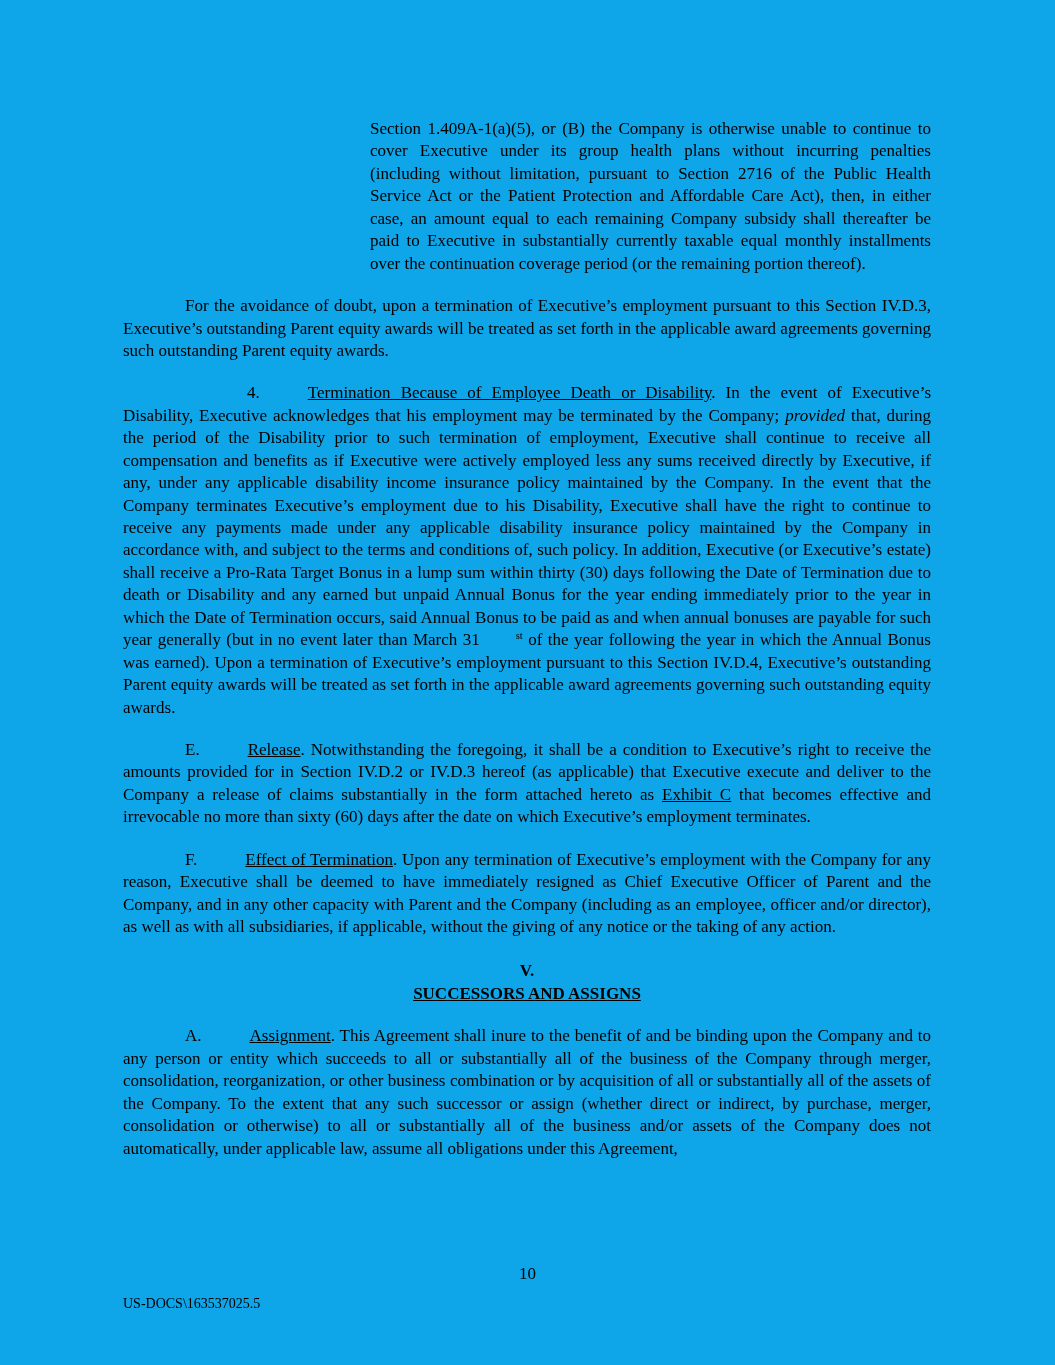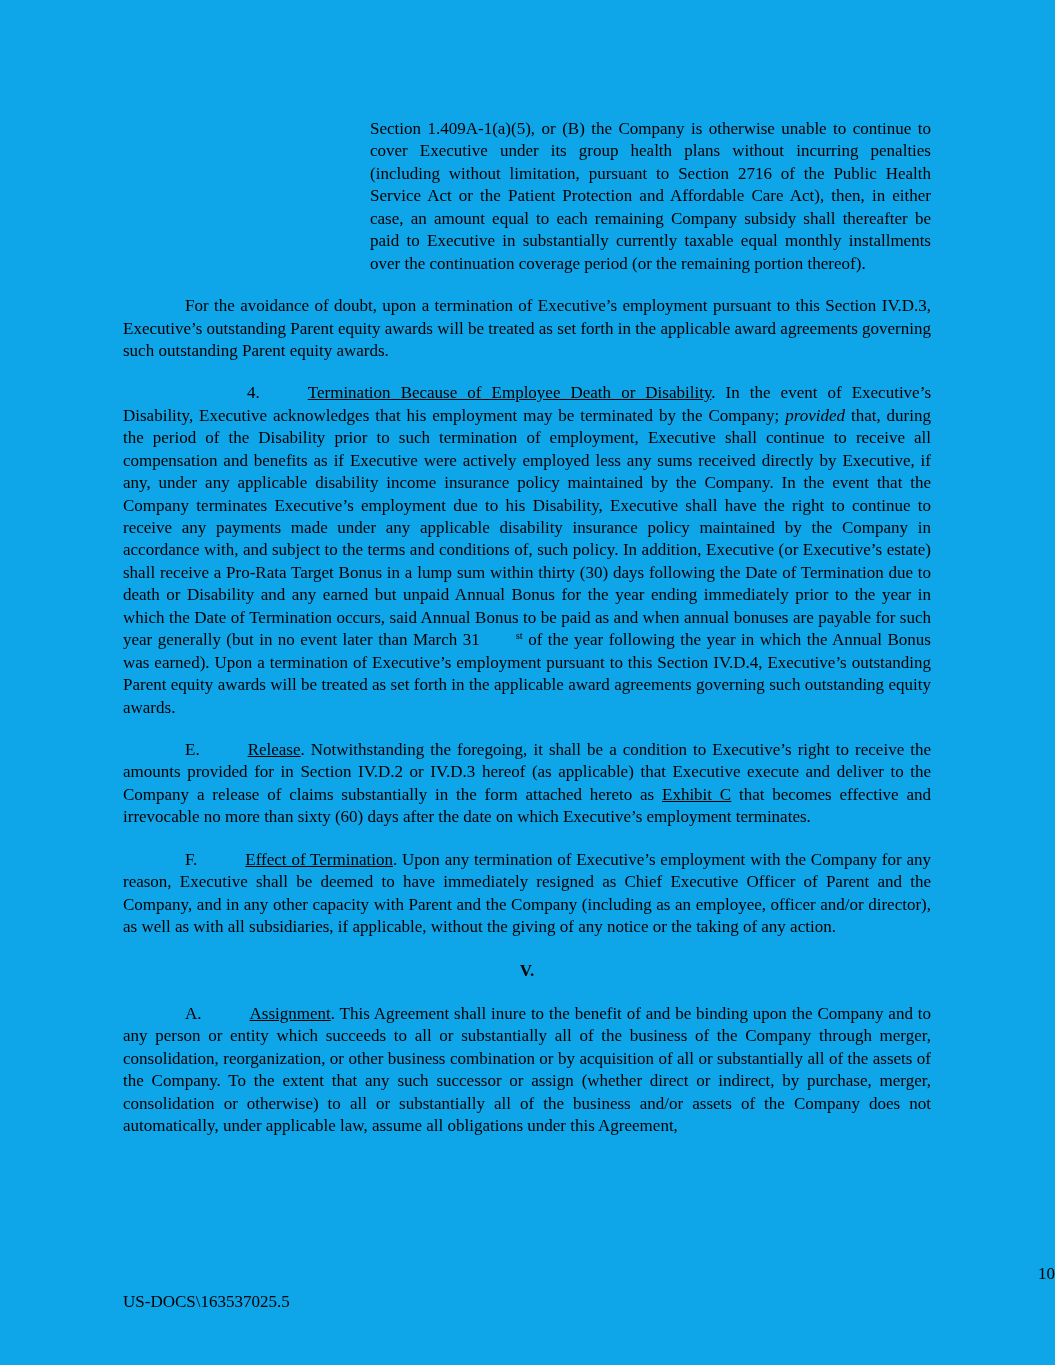--- a/index.html
+++ b/index.html
@@ -24,44 +24,45 @@
   .indent-2 { text-indent: 124px; }
   .u { text-decoration: underline; }
   .i { font-style: italic; }
   .tab { display: inline-block; width: 48px; }
   sup { font-size: 0.62em; line-height: 0; padding-left: 36px; }
   .heading { text-align: center; font-weight: bold; margin-top: 22px; }
   .heading .heading-line { display: block; }
   .heading .title-underline { text-decoration: underline; }
   .page-number {
     position: absolute; left: 0; right: 0; bottom: 80px;
-    text-align: right; font-size: 17px;
+    text-align: center; font-size: 17px;
   }
   .doc-id {
     position: absolute; left: 123px; bottom: 52px;
-    font-size: 17px;
+    font-size: 14px;
   }
 </style>
 </head>
 <body>
 
 <div class="page">
 
   <p class="para blockquote"><span>Section 1.409A-1(a)(5), or (B) the Company is otherwise unable to continue to cover Executive under its group health plans without incurring penalties (including without limitation, pursuant to Section 2716 of the Public Health Service Act or the Patient Protection and Affordable Care Act), then, in either case, an amount equal to each remaining Company subsidy shall thereafter be paid to Executive in substantially currently taxable equal monthly installments over the continuation coverage period (or the remaining portion thereof).</span></p>
 
   <p class="para mt indent-1"><span>For the avoidance of doubt, upon a termination of Executive’s employment pursuant to this Section IV.D.3, Executive’s outstanding Parent equity awards will be treated as set forth in the applicable award agreements governing such outstanding Parent equity awards.</span></p>
 
   <p class="para mt indent-2"><span>4.</span><span class="tab"></span><span class="u">Termination Because of Employee Death or Disability</span><span>. In the event of Executive’s Disability, Executive acknowledges that his employment may be terminated by the Company; </span><span class="i">provided</span><span> that, during the period of the Disability prior to such termination of employment, Executive shall continue to receive all compensation and benefits as if Executive were actively employed less any sums received directly by Executive, if any, under any applicable disability income insurance policy maintained by the Company. In the event that the Company terminates Executive’s employment due to his Disability, Executive shall have the right to continue to receive any payments made under any applicable disability insurance policy maintained by the Company in accordance with, and subject to the terms and conditions of, such policy. In addition, Executive (or Executive’s estate) shall receive a Pro-Rata Target Bonus in a lump sum within thirty (30) days following the Date of Termination due to death or Disability and any earned but unpaid Annual Bonus for the year ending immediately prior to the year in which the Date of Termination occurs, said Annual Bonus to be paid as and when annual bonuses are payable for such year generally (but in no event later than March 31</span><sup>st</sup><span> of the year following the year in which the Annual Bonus was earned).  Upon a termination of Executive’s employment pursuant to this Section IV.D.4, Executive’s outstanding Parent equity awards will be treated as set forth in the applicable award agreements governing such outstanding equity awards.</span></p>
 
   <p class="para mt indent-1"><span>E.</span><span class="tab"></span><span class="u">Release</span><span>. Notwithstanding the foregoing, it shall be a condition to Executive’s right to receive the amounts provided for in Section IV.D.2 or IV.D.3 hereof (as applicable) that Executive execute and deliver to the Company a release of claims substantially in the form attached hereto as </span><span class="u">Exhibit C</span><span> that becomes effective and irrevocable no more than sixty (60) days after the date on which Executive’s employment terminates.</span></p>
 
   <p class="para mt indent-1"><span>F.</span><span class="tab"></span><span class="u">Effect of Termination</span><span>. Upon any termination of Executive’s employment with the Company for any reason, Executive shall be deemed to have immediately resigned as Chief Executive Officer of Parent and the Company, and in any other capacity with Parent and the Company (including as an employee, officer and/or director), as well as with all subsidiaries, if applicable, without the giving of any notice or the taking of any action.</span></p>
 
   <div class="heading">
     <span class="heading-line">V.</span>
+    <span class="heading-line title-underline">SUCCESSORS AND ASSIGNS</span>
   </div>
 
   <p class="para mt indent-1"><span>A.</span><span class="tab"></span><span class="u">Assignment</span><span>. This Agreement shall inure to the benefit of and be binding upon the Company and to any person or entity which succeeds to all or substantially all of the business of the Company through merger, consolidation, reorganization, or other business combination or by acquisition of all or substantially all of the assets of the Company. To the extent that any such successor or assign (whether direct or indirect, by purchase, merger, consolidation or otherwise) to all or substantially all of the business and/or assets of the Company does not automatically, under applicable law, assume all obligations under this Agreement,</span></p>
 
   <div class="page-number">10</div>
 
   <div class="doc-id">US-DOCS\163537025.5</div>
 
 </div>
 

